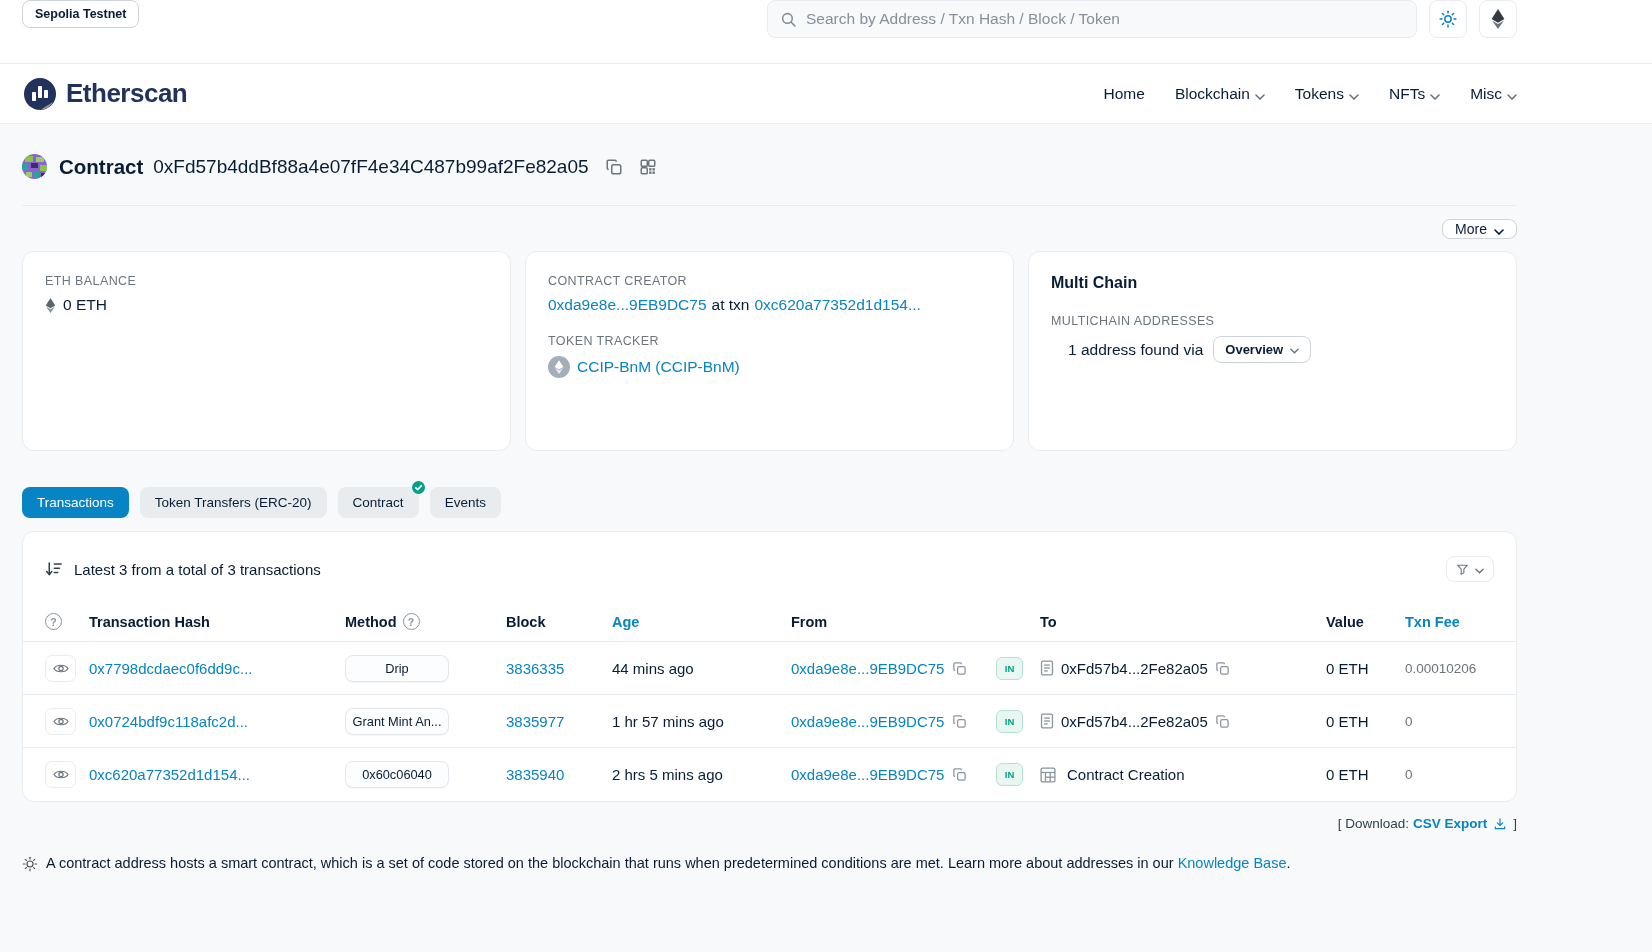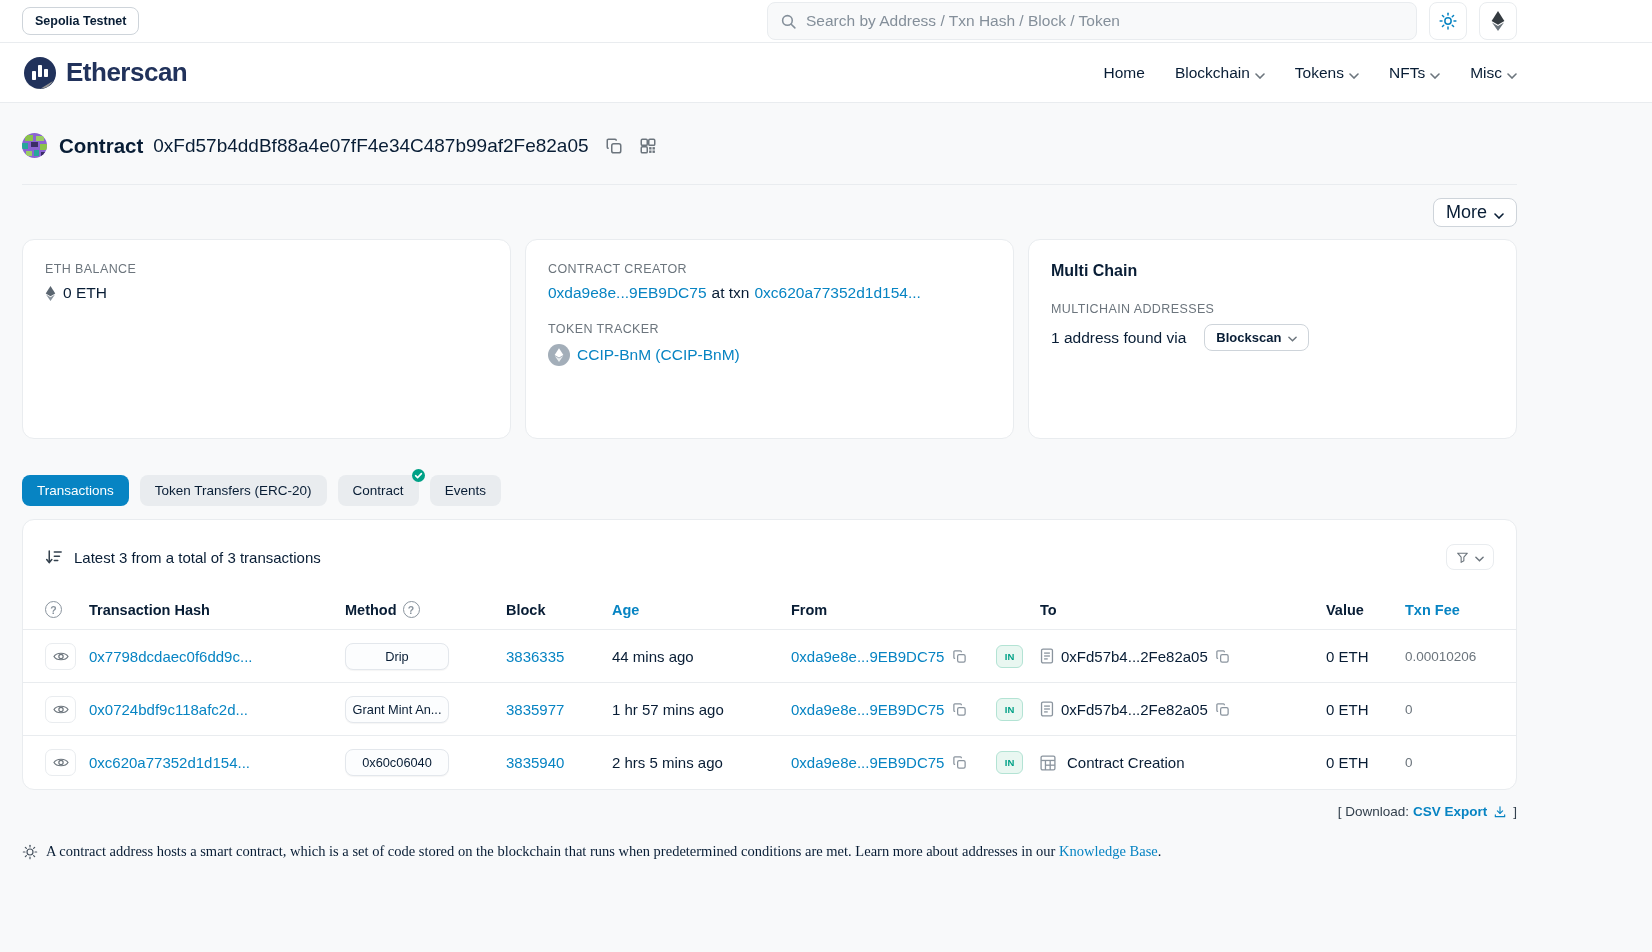--- a/index.html
+++ b/index.html
@@ -4,22 +4,22 @@
 <style>
   * { margin:0; padding:0; box-sizing:border-box; }
   html,body { width:1652px; height:952px; overflow:hidden; }
   body {
     font-family:"Liberation Sans","DejaVu Sans",sans-serif;
     background:#f8f9fa; color:#081d35; font-size:15px;
   }
   .bar-pad { padding-left:22px; padding-right:135px; }
 
   
-  .topbar { height:43px; background:#fff; border-bottom:1px solid #e9ecef;
-            display:flex; align-items:center; }
+  .topbar { height:64px; background:#fff; border-bottom:1px solid #e9ecef;
+            display:flex; align-items:flex-start; }
   .network-badge { border:1px solid #ced4da; border-radius:8px; background:#fff;
     padding:6px 12px; font-size:12.5px; font-weight:bold; color:#081d35; cursor:pointer; }
   .search-wrap { margin-left:auto; width:650px; height:38px; background:#f8f9fa;
     border:1px solid #e9ecef; border-radius:8px; display:flex; align-items:center;
     padding:0 12px; gap:9px; }
   .search-wrap input { border:none; outline:none; background:transparent; flex:1;
     font-size:15.5px; color:#ef4444; font-family:inherit; }
   .search-wrap input::placeholder { color:#848f9a; }
   .iconbtn { width:38px; height:38px; border:1px solid #e9ecef; border-radius:8px;
     background:#fff; display:flex; align-items:center; justify-content:center;
@@ -37,22 +37,22 @@
 
   
   .contract-header { display:flex; align-items:center; gap:10px;
     padding-top:30px; padding-bottom:26px; border-bottom:1px solid #e9ecef; }
   .ctitle { font-size:20.5px; font-weight:bold; margin-left:2px; }
   .caddress { font-size:19px; color:#081d35; }
   .hdr-ic { color:#6c757d; display:flex; align-items:center; cursor:pointer; margin-left:6px; }
 
   .more-row { display:flex; justify-content:flex-end; margin-top:13px; }
   .more-btn { display:flex; align-items:center; gap:7px; background:#fff;
-    border:1px solid #ced4da; border-radius:8px; height:29px; padding:0 12px;
-    font-size:18px; color:#081d35; cursor:pointer; }
+    border:1px solid #ced4da; border-radius:8px; height:20px; padding:0 12px;
+    font-size:14px; color:#081d35; cursor:pointer; }
   .more-btn .chev { color:#081d35; margin-top:2px; }
 
   
   .cards { display:grid; grid-template-columns:1fr 1fr 1fr; gap:14px; margin-top:12px; }
   .card { background:#fff; border:1px solid #e9ecef; border-radius:12px;
     height:200px; padding:22px 22px; }
   .card h3 { font-size:16px; font-weight:bold; color:#081d35; margin-bottom:22px; }
   .minilabel { font-size:12.5px; color:#6c757d; letter-spacing:0.4px; margin-bottom:8px; }
   .valrow { display:flex; align-items:center; gap:7px; font-size:15.5px; }
   .link { color:#0784c3; text-decoration:none; cursor:pointer; }
@@ -106,21 +106,21 @@
   .to-cell { display:flex; align-items:center; gap:7px; color:#081d35; }
   .doc-ic { color:#8a949e; display:flex; }
   .fee { font-size:13.5px; color:#6c757d; }
 
   .download-row { display:flex; justify-content:flex-end; align-items:center;
     gap:4px; margin-top:14px; font-size:13.5px; color:#33404d; }
   .download-row .link { font-weight:bold; }
   .dl-ic { color:#0784c3; display:flex; margin:0 2px; }
 
   .note { display:flex; align-items:flex-start; gap:8px; margin-top:24px;
-    font-size:14.5px; color:#081d35;font-family:Liberation Serif, serif; }
+    font-size:14.5px; color:#081d35; }
   .note .tip { margin-top:1px; color:#4a5561; display:flex; }
 </style>
 </head>
 <body>
 
 <div class="topbar bar-pad">
   <button class="network-badge">Sepolia Testnet</button>
   <div class="search-wrap">
     <span style="display:flex;">
       <svg width="17" height="17" viewBox="0 0 24 24" fill="none" stroke="#848f9a" stroke-width="2.2" stroke-linecap="round">
@@ -282,24 +282,24 @@
               <path d="M8 16.6 L14.6 12.6 L8 22 L1.4 12.6 Z" fill="#e8ecef"></path>
             </svg>
         </span>
         <a class="link">CCIP-BnM (CCIP-BnM)</a>
       </div>
     </div>
 
     <div class="card">
       <h3>Multi Chain</h3>
       <div class="minilabel">MULTICHAIN ADDRESSES</div>
-      <div class="valrow" style="gap:18px;">
+      <div class="valrow" style="gap:10px;margin-left:17px;">
         <span>1 address found via</span>
         <button class="sel-btn">
-          <span>Blockscan</span>
+          <span>Overview</span>
           <span class="chev"><svg width="9" height="6" viewBox="0 0 10 6" fill="none" stroke="currentColor" stroke-width="1.6" stroke-linecap="round">
                 <path d="M1 1 L5 5 L9 1"></path>
               </svg></span>
         </button>
       </div>
     </div>
   </div>
 
   <div class="tabs">
     <div class="tab active">

